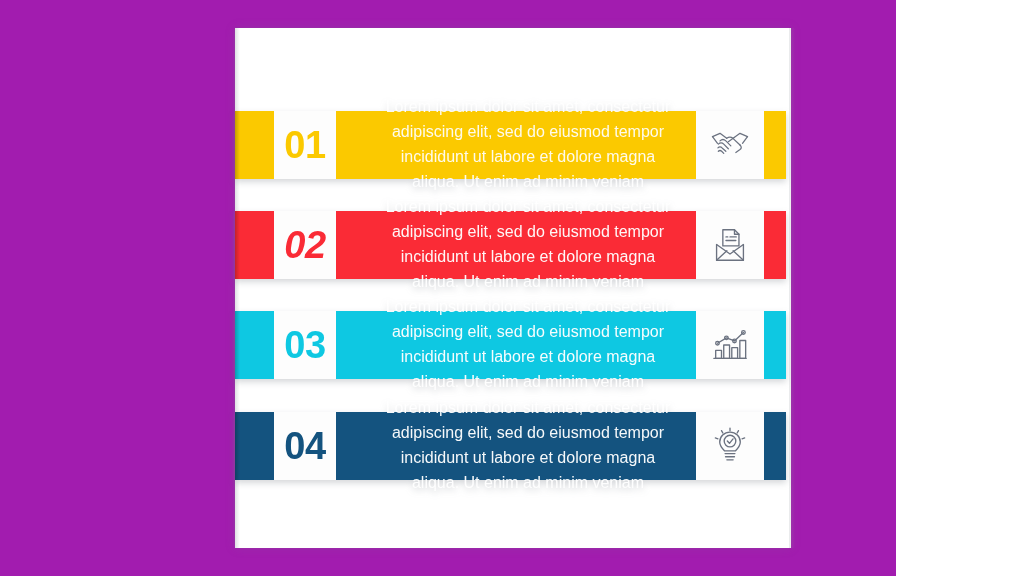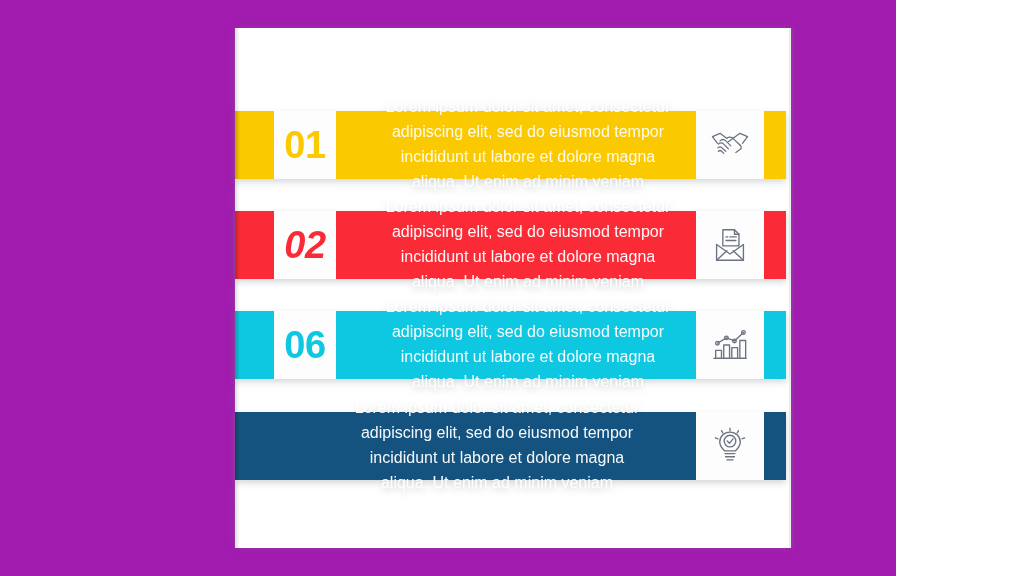--- a/index.html
+++ b/index.html
@@ -176,21 +176,21 @@
           <path d="M34 37 L22.5 26.5"></path>
         </svg>
       </span>
     </div>
     <div class="cap" style="background: rgb(250, 43, 54);"></div>
   </div>
 
   <div class="row row-3">
     <div class="stub" style="background: rgb(14, 200, 226);"></div>
     <div class="num-plate">
-      <span class="num" style="color: rgb(14, 200, 226);">06</span>
+      <span class="num" style="color: rgb(14, 200, 226);">03</span>
     </div>
     <div class="bar" style="background: rgb(14, 200, 226);">
       <p class="bar-text">Lorem ipsum dolor sit amet, consectetur adipiscing elit, sed do eiusmod tempor incididunt ut labore et dolore magna aliqua. Ut enim ad minim veniam</p>
     </div>
     <div class="icon-plate">
       <span>
         <svg width="38" height="34" viewBox="0 0 42 38" fill="none" stroke="#6b7280" stroke-width="1.5" stroke-linecap="round" stroke-linejoin="round">
           <path d="M3 34 H39"></path>
           <rect x="5" y="25" width="6.5" height="9"></rect>
           <rect x="14" y="19" width="6.5" height="15"></rect>
@@ -202,20 +202,23 @@
           <circle cx="26" cy="14.5" r="2"></circle>
           <circle cx="36" cy="5" r="2"></circle>
         </svg>
       </span>
     </div>
     <div class="cap" style="background: rgb(14, 200, 226);"></div>
   </div>
 
   <div class="row row-4">
     <div class="stub" style="background: rgb(20, 83, 127);"></div>
+    <div class="num-plate">
+      <span class="num" style="color: rgb(20, 83, 127);">04</span>
+    </div>
     <div class="bar" style="background: rgb(20, 83, 127);">
       <p class="bar-text">Lorem ipsum dolor sit amet, consectetur adipiscing elit, sed do eiusmod tempor incididunt ut labore et dolore magna aliqua. Ut enim ad minim veniam</p>
     </div>
     <div class="icon-plate">
       <span>
         <svg width="34" height="38" viewBox="0 0 38 42" fill="none" stroke="#6b7280" stroke-width="1.5" stroke-linecap="round" stroke-linejoin="round">
           <path d="M19 4 V1"></path>
           <path d="M11 6.5 L9.5 3.8"></path>
           <path d="M27 6.5 L28.5 3.8"></path>
           <path d="M5.5 13 L2.6 12"></path>

